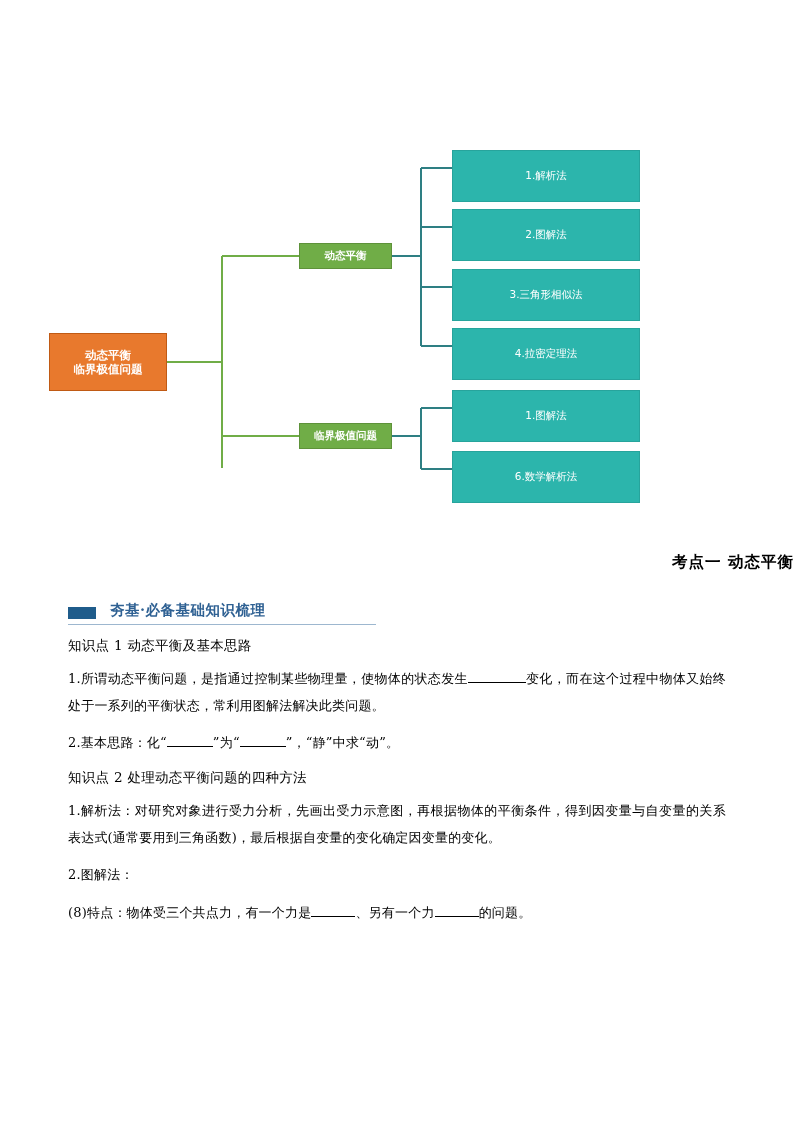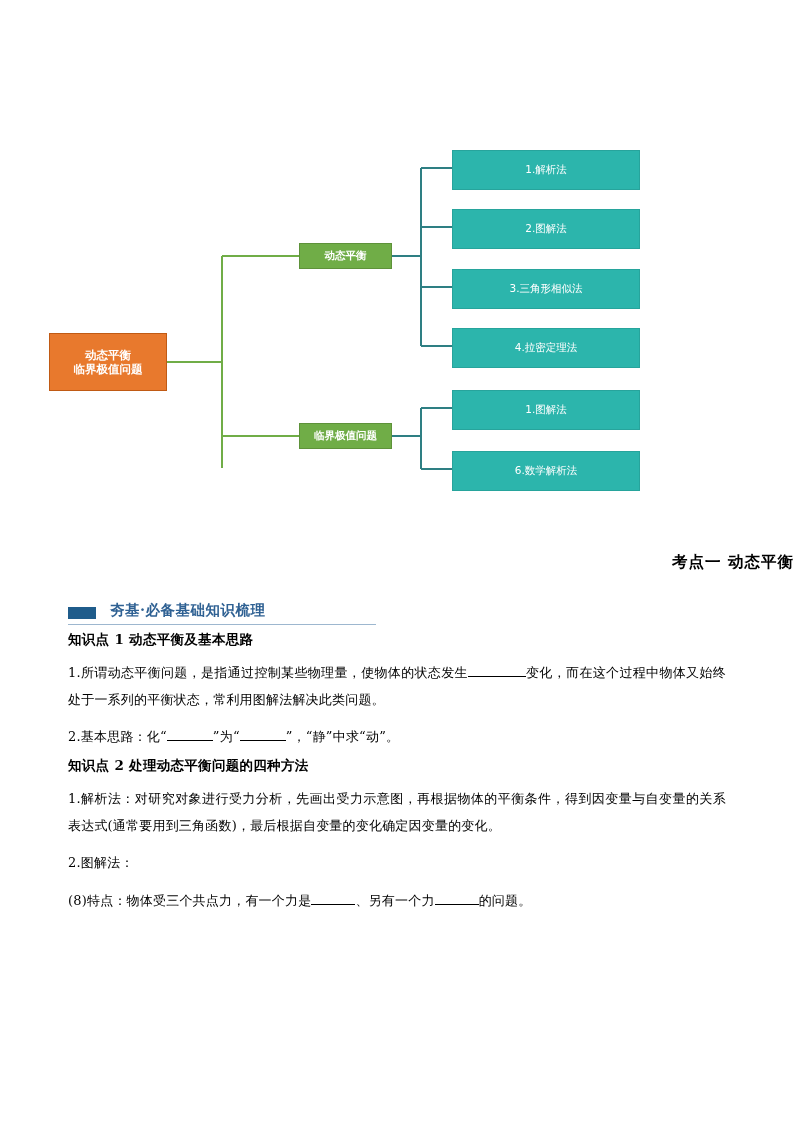--- a/index.html
+++ b/index.html
@@ -57,21 +57,21 @@
     height: 26px;
     background: #70AD47;
     border: 1px solid #5E923A;
     font-size: 10.5px;
   }
   .node-branch.b1 { left: 299px; top: 243px; }
   .node-branch.b2 { left: 299px; top: 423px; }
   .node-leaf {
     left: 452px;
     width: 188px;
-    height: 40px;
+    height: 52px;
     background: #2CB5AC;
     border: 1px solid #27A49C;
     font-size: 10.5px;
     font-weight: normal;
   }
   .node-leaf.l1 { top: 150px; }
   .node-leaf.l2 { top: 209px; }
   .node-leaf.l3 { top: 269px; }
   .node-leaf.l4 { top: 328px; }
   .node-leaf.l5 { top: 390px; }
@@ -133,23 +133,23 @@
   .banner-rule {
     position: absolute;
     left: 0;
     top: 23px;
     width: 308px;
     height: 1px;
     background: #9DB7CF;
   }
 
   .kp-head {
-    margin: 6px 0 0 68px;
+    margin: 12px 0 0 68px;
     font-size: 13.5px;
-    font-weight: bold;
+    font-weight: normal;
     font-family: "DejaVu Serif", "Liberation Serif", serif;
     letter-spacing: 0.3px;
   }
 
   .para {
     margin: 11px 68px 0 68px;
     font-size: 13px;
     line-height: 2.05;
     text-align: justify;
     font-family: "DejaVu Serif", "Liberation Serif", serif;

